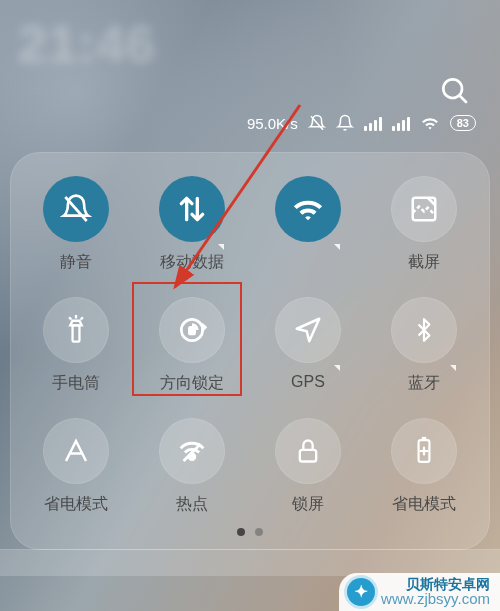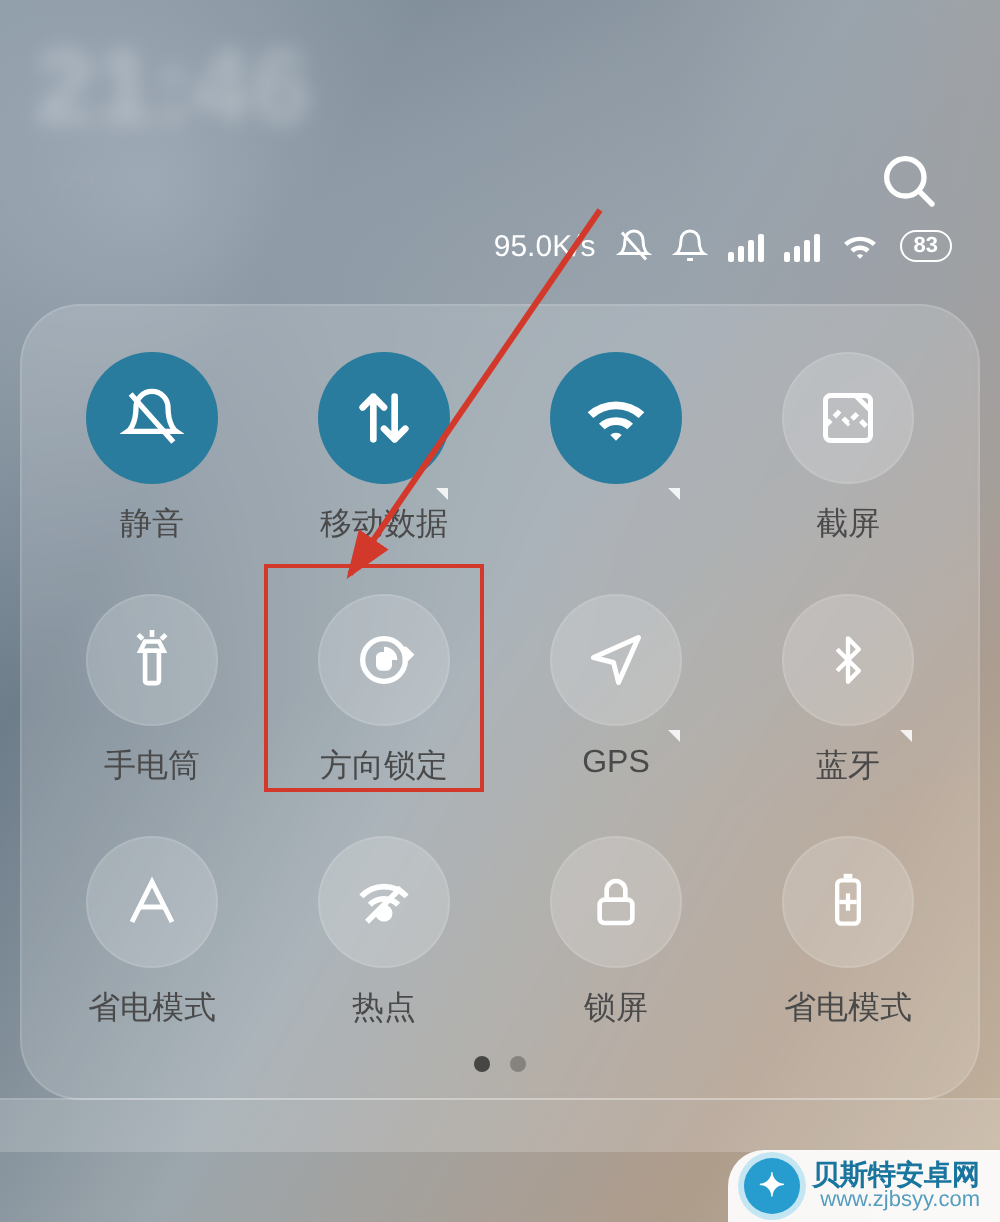--- a/index.html
+++ b/index.html
@@ -79,21 +79,21 @@
     background:rgba(255,255,255,.92);border-top-left-radius:18px;
     padding:4px 10px 4px 8px;font-size:14px;color:#2aa4d6;
   }
   .watermark .wm-logo{
     width:28px;height:28px;border-radius:50%;background:#15a0dc;display:flex;align-items:center;justify-content:center;
     color:#fff;font-size:16px;font-weight:700;
     box-shadow:0 0 0 3px #bfe7f6;
   }
   .watermark .wm-text{display:flex;flex-direction:column;line-height:1.05;align-items:flex-end;}
   .watermark .wm-top{font-weight:700;color:#0c77a8;}
-  .watermark .wm-bot{font-size:11px;color:#4a9fc6;}
+  .watermark .wm-bot{font-size:15px;color:#4a9fc6;}
 </style>
 </head>
 <body>
 
 <div class="screen">
 
   <div class="clock-blur">21:46</div>
   <div class="sub-blur">·····</div>
 
   <div class="search-btn">

